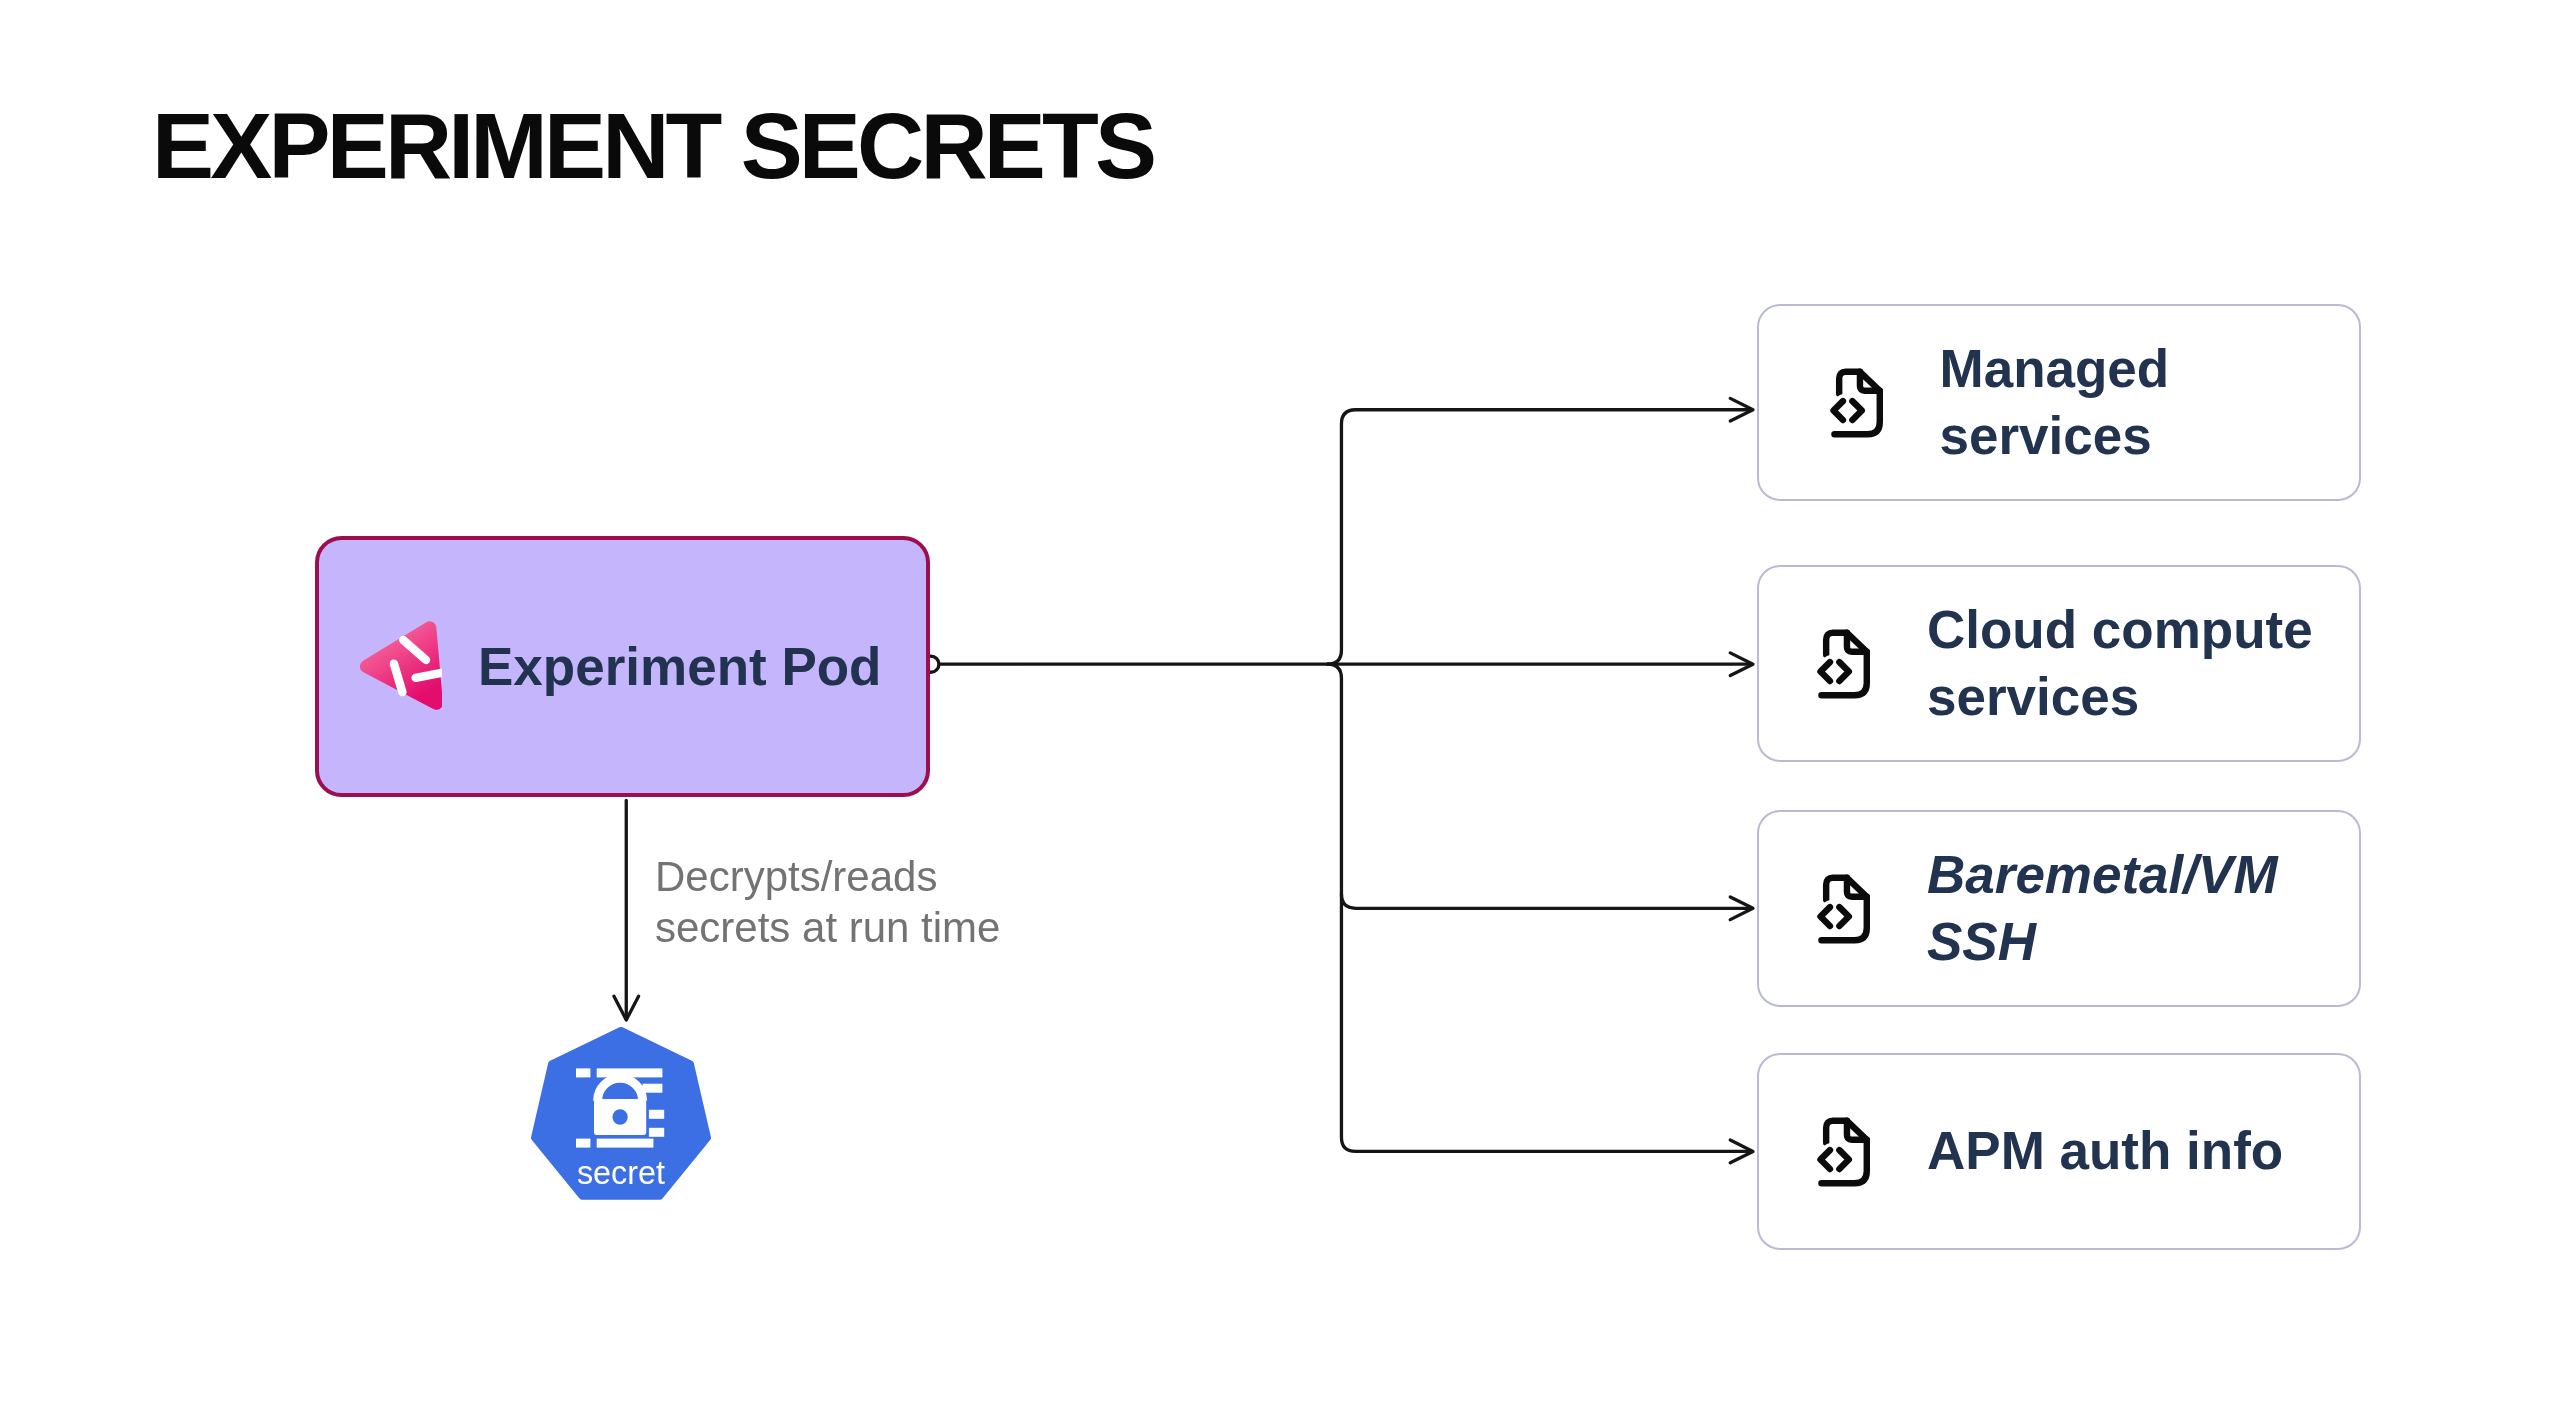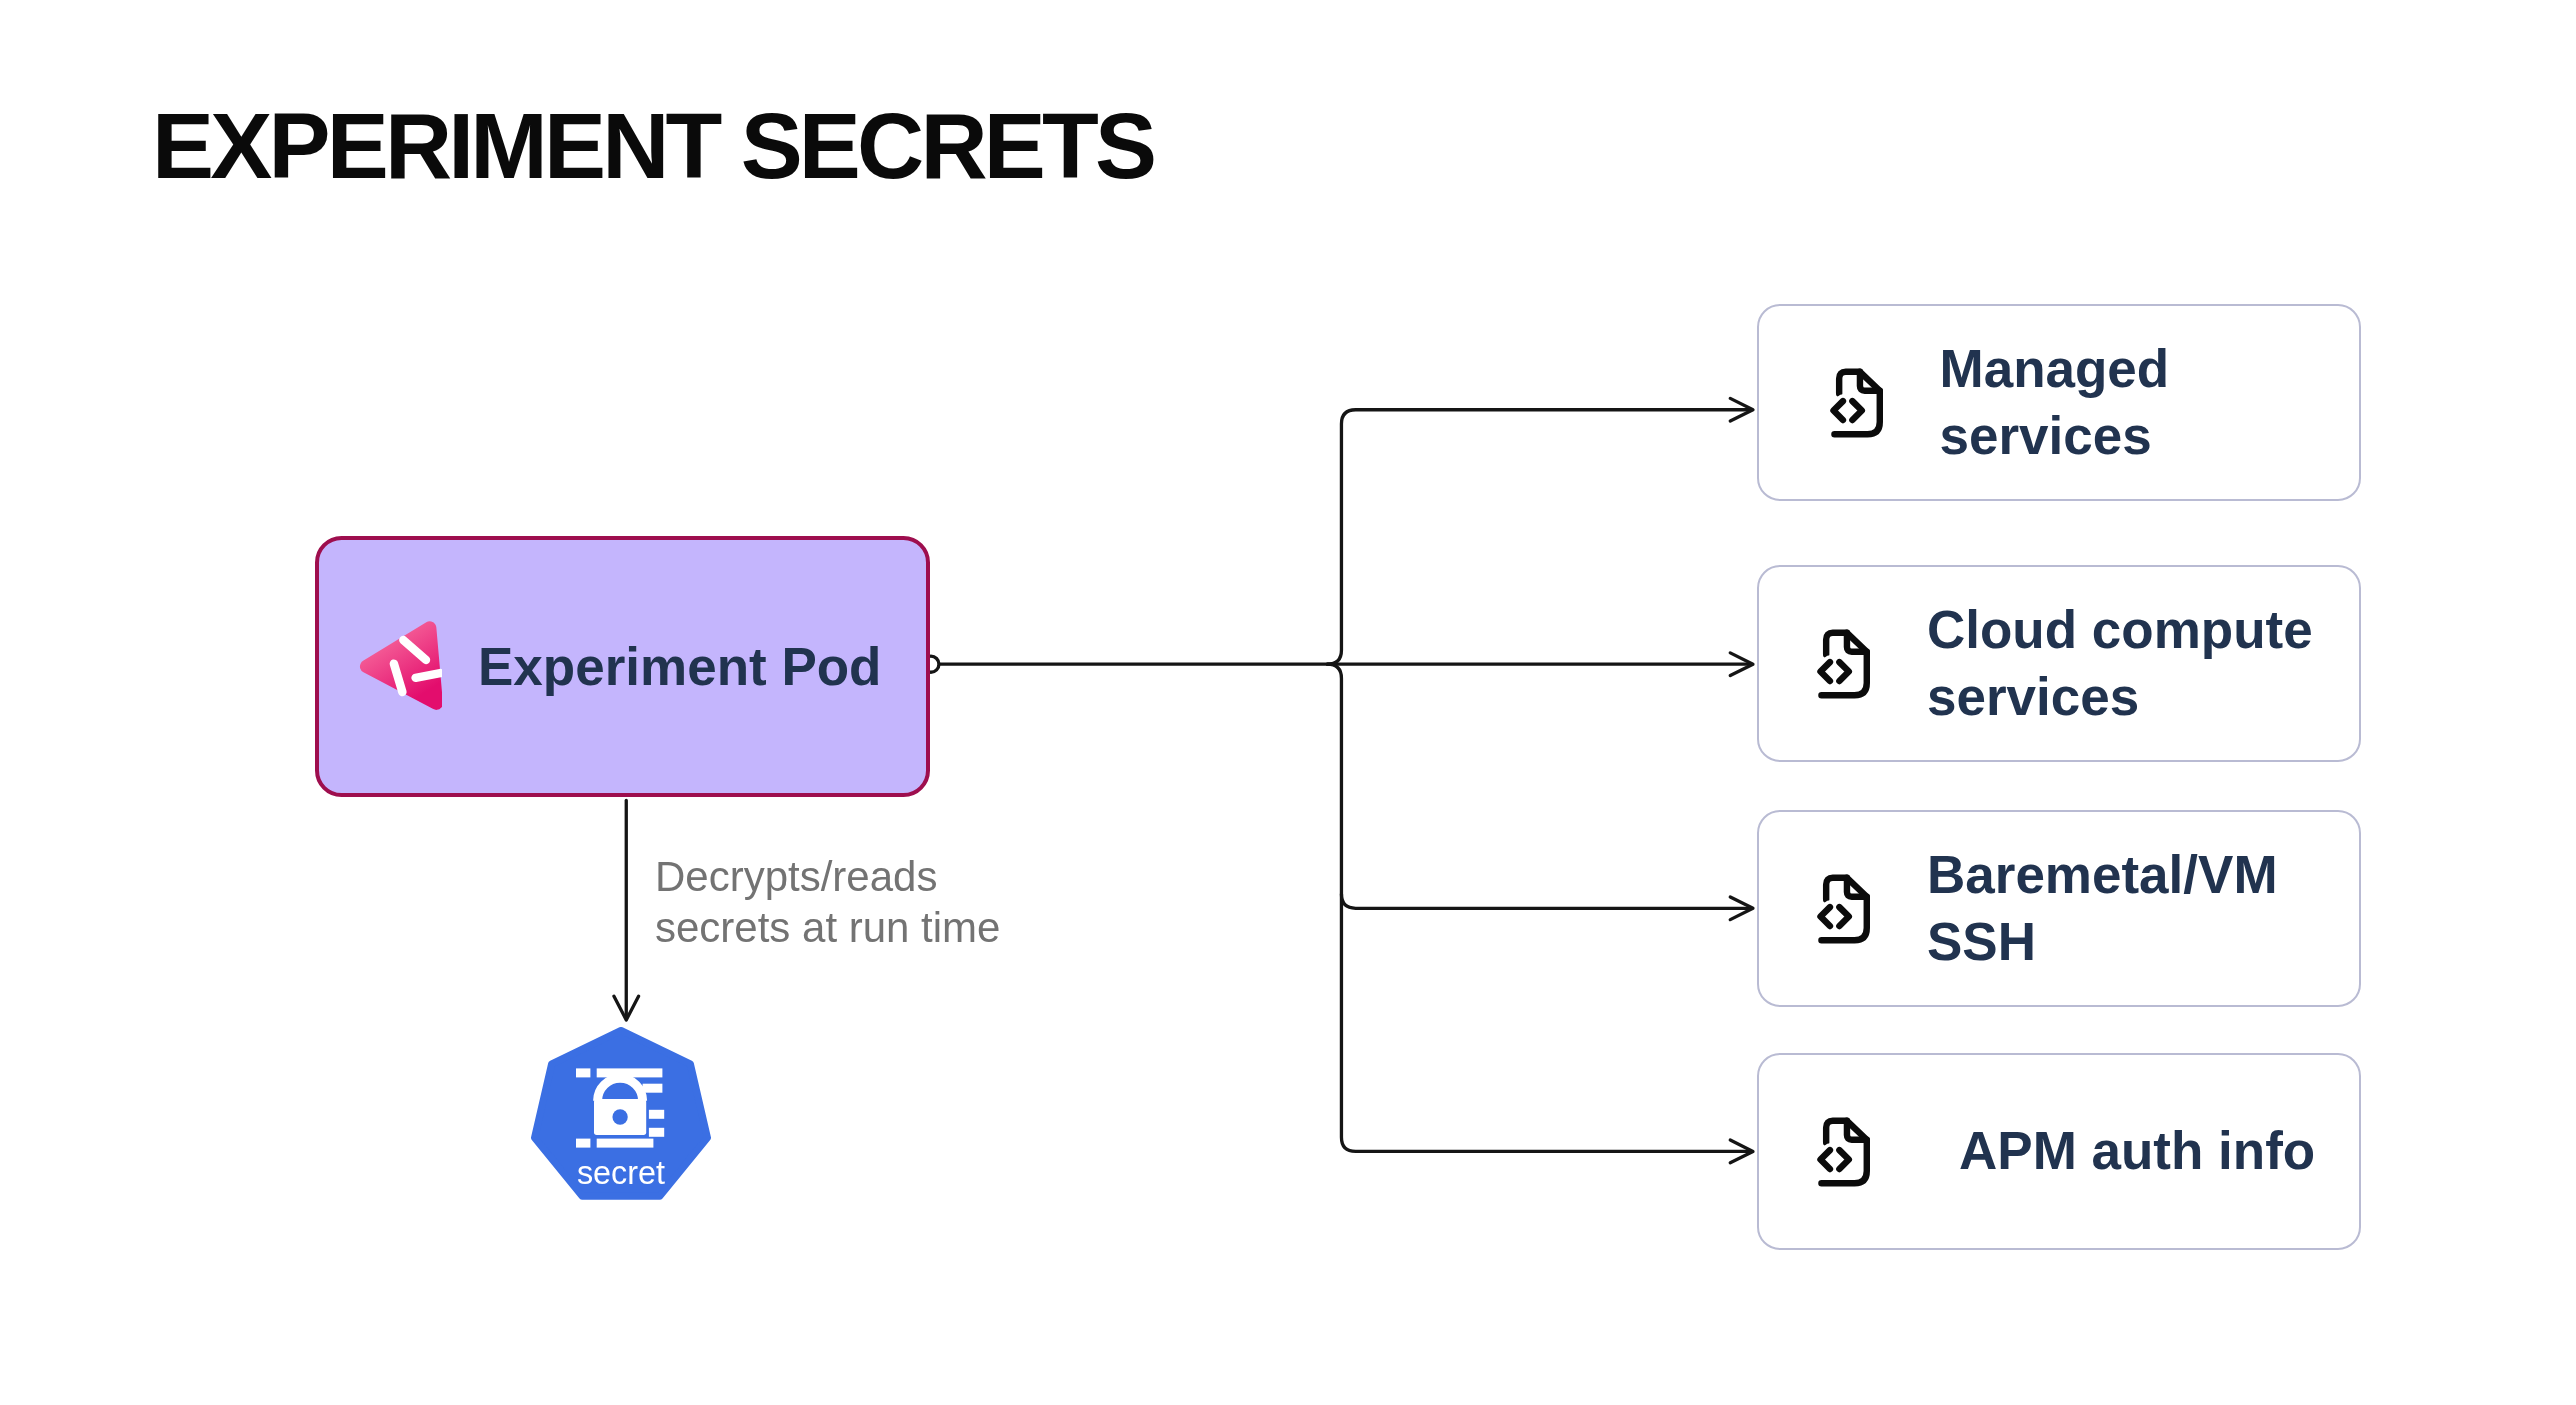--- a/index.html
+++ b/index.html
@@ -89,22 +89,22 @@
   .target-label {
     margin-left: 47px;
     width: 407px;
     font-size: 53px;
     font-weight: 700;
     line-height: 1.25;
     color: #21334F;
   }
   .t1 { top: 304px; justify-content: center; }
   .t2 { top: 565px; }
-  .t3 { top: 810px; }
-  .t4 { top: 1053px; gap: 32px; }
+  .t3 { top: 810px; font-style: italic; }
+  .t4 { top: 1053px; }
 </style>
 </head>
 <body>
 
 <div class="canvas">
 
   <div class="page-title">EXPERIMENT SECRETS</div>
 
   <svg class="connectors" viewBox="0 0 2723 1486" xmlns="http://www.w3.org/2000/svg">
     <defs>

